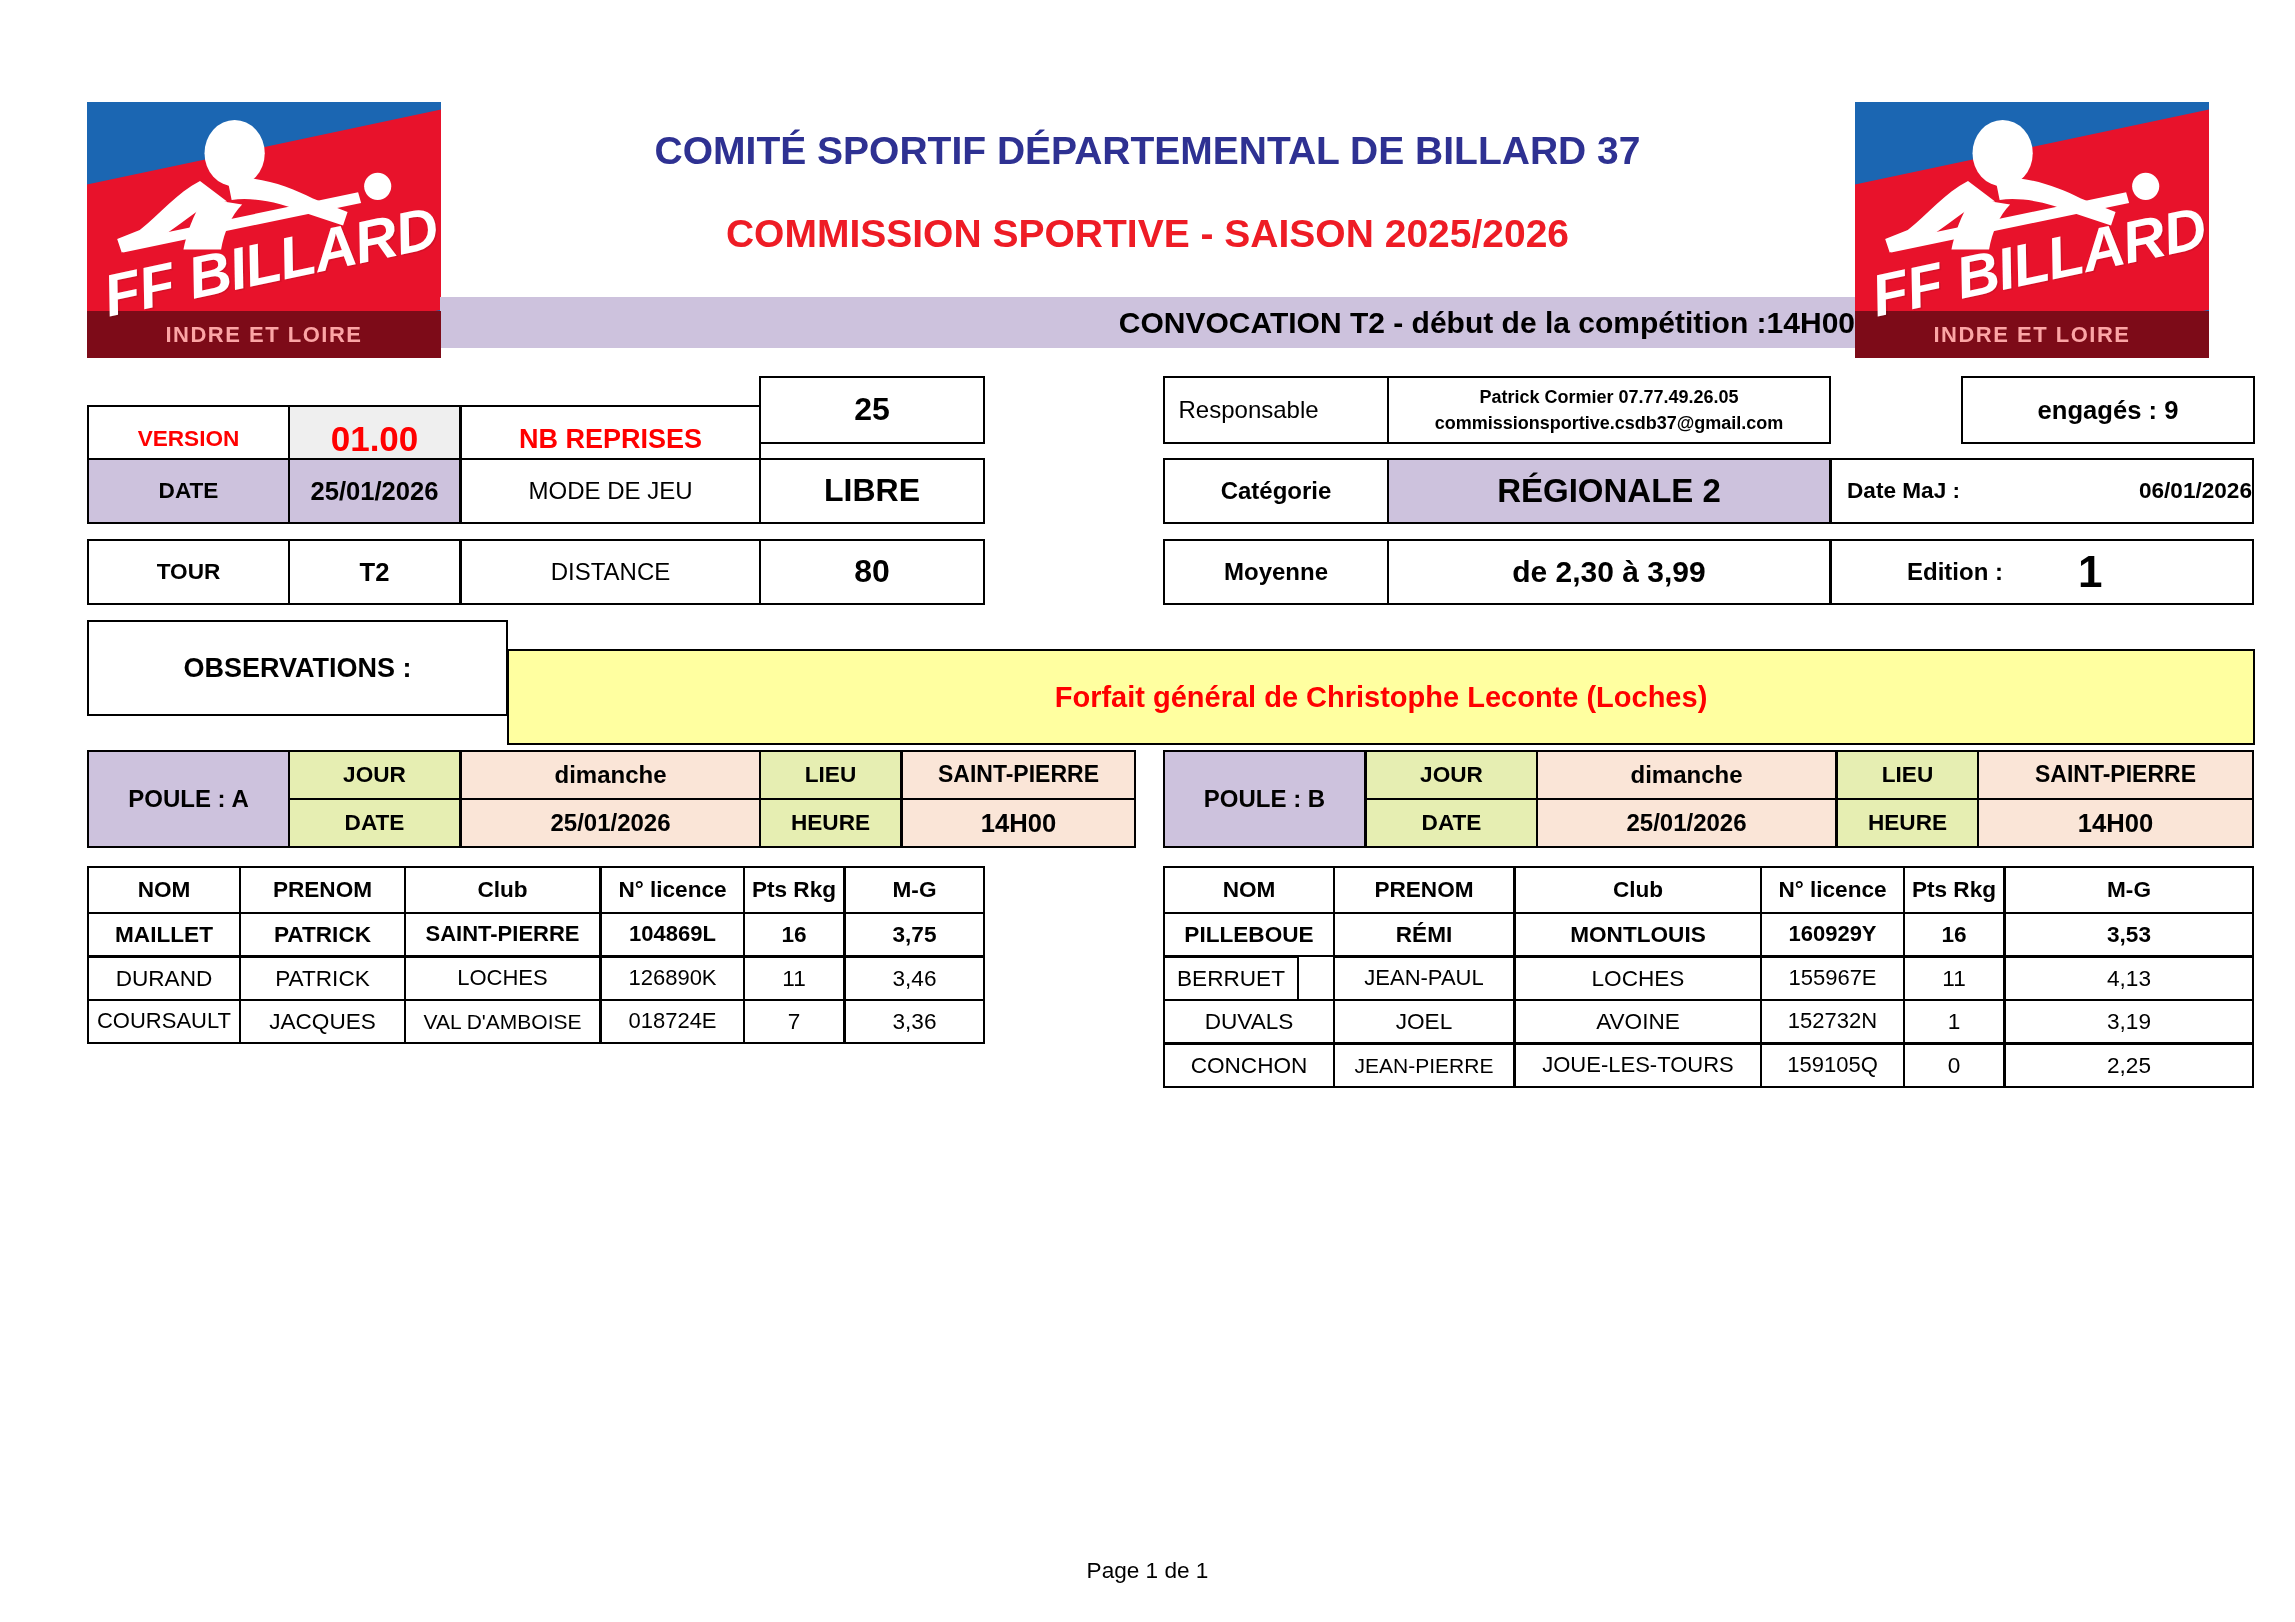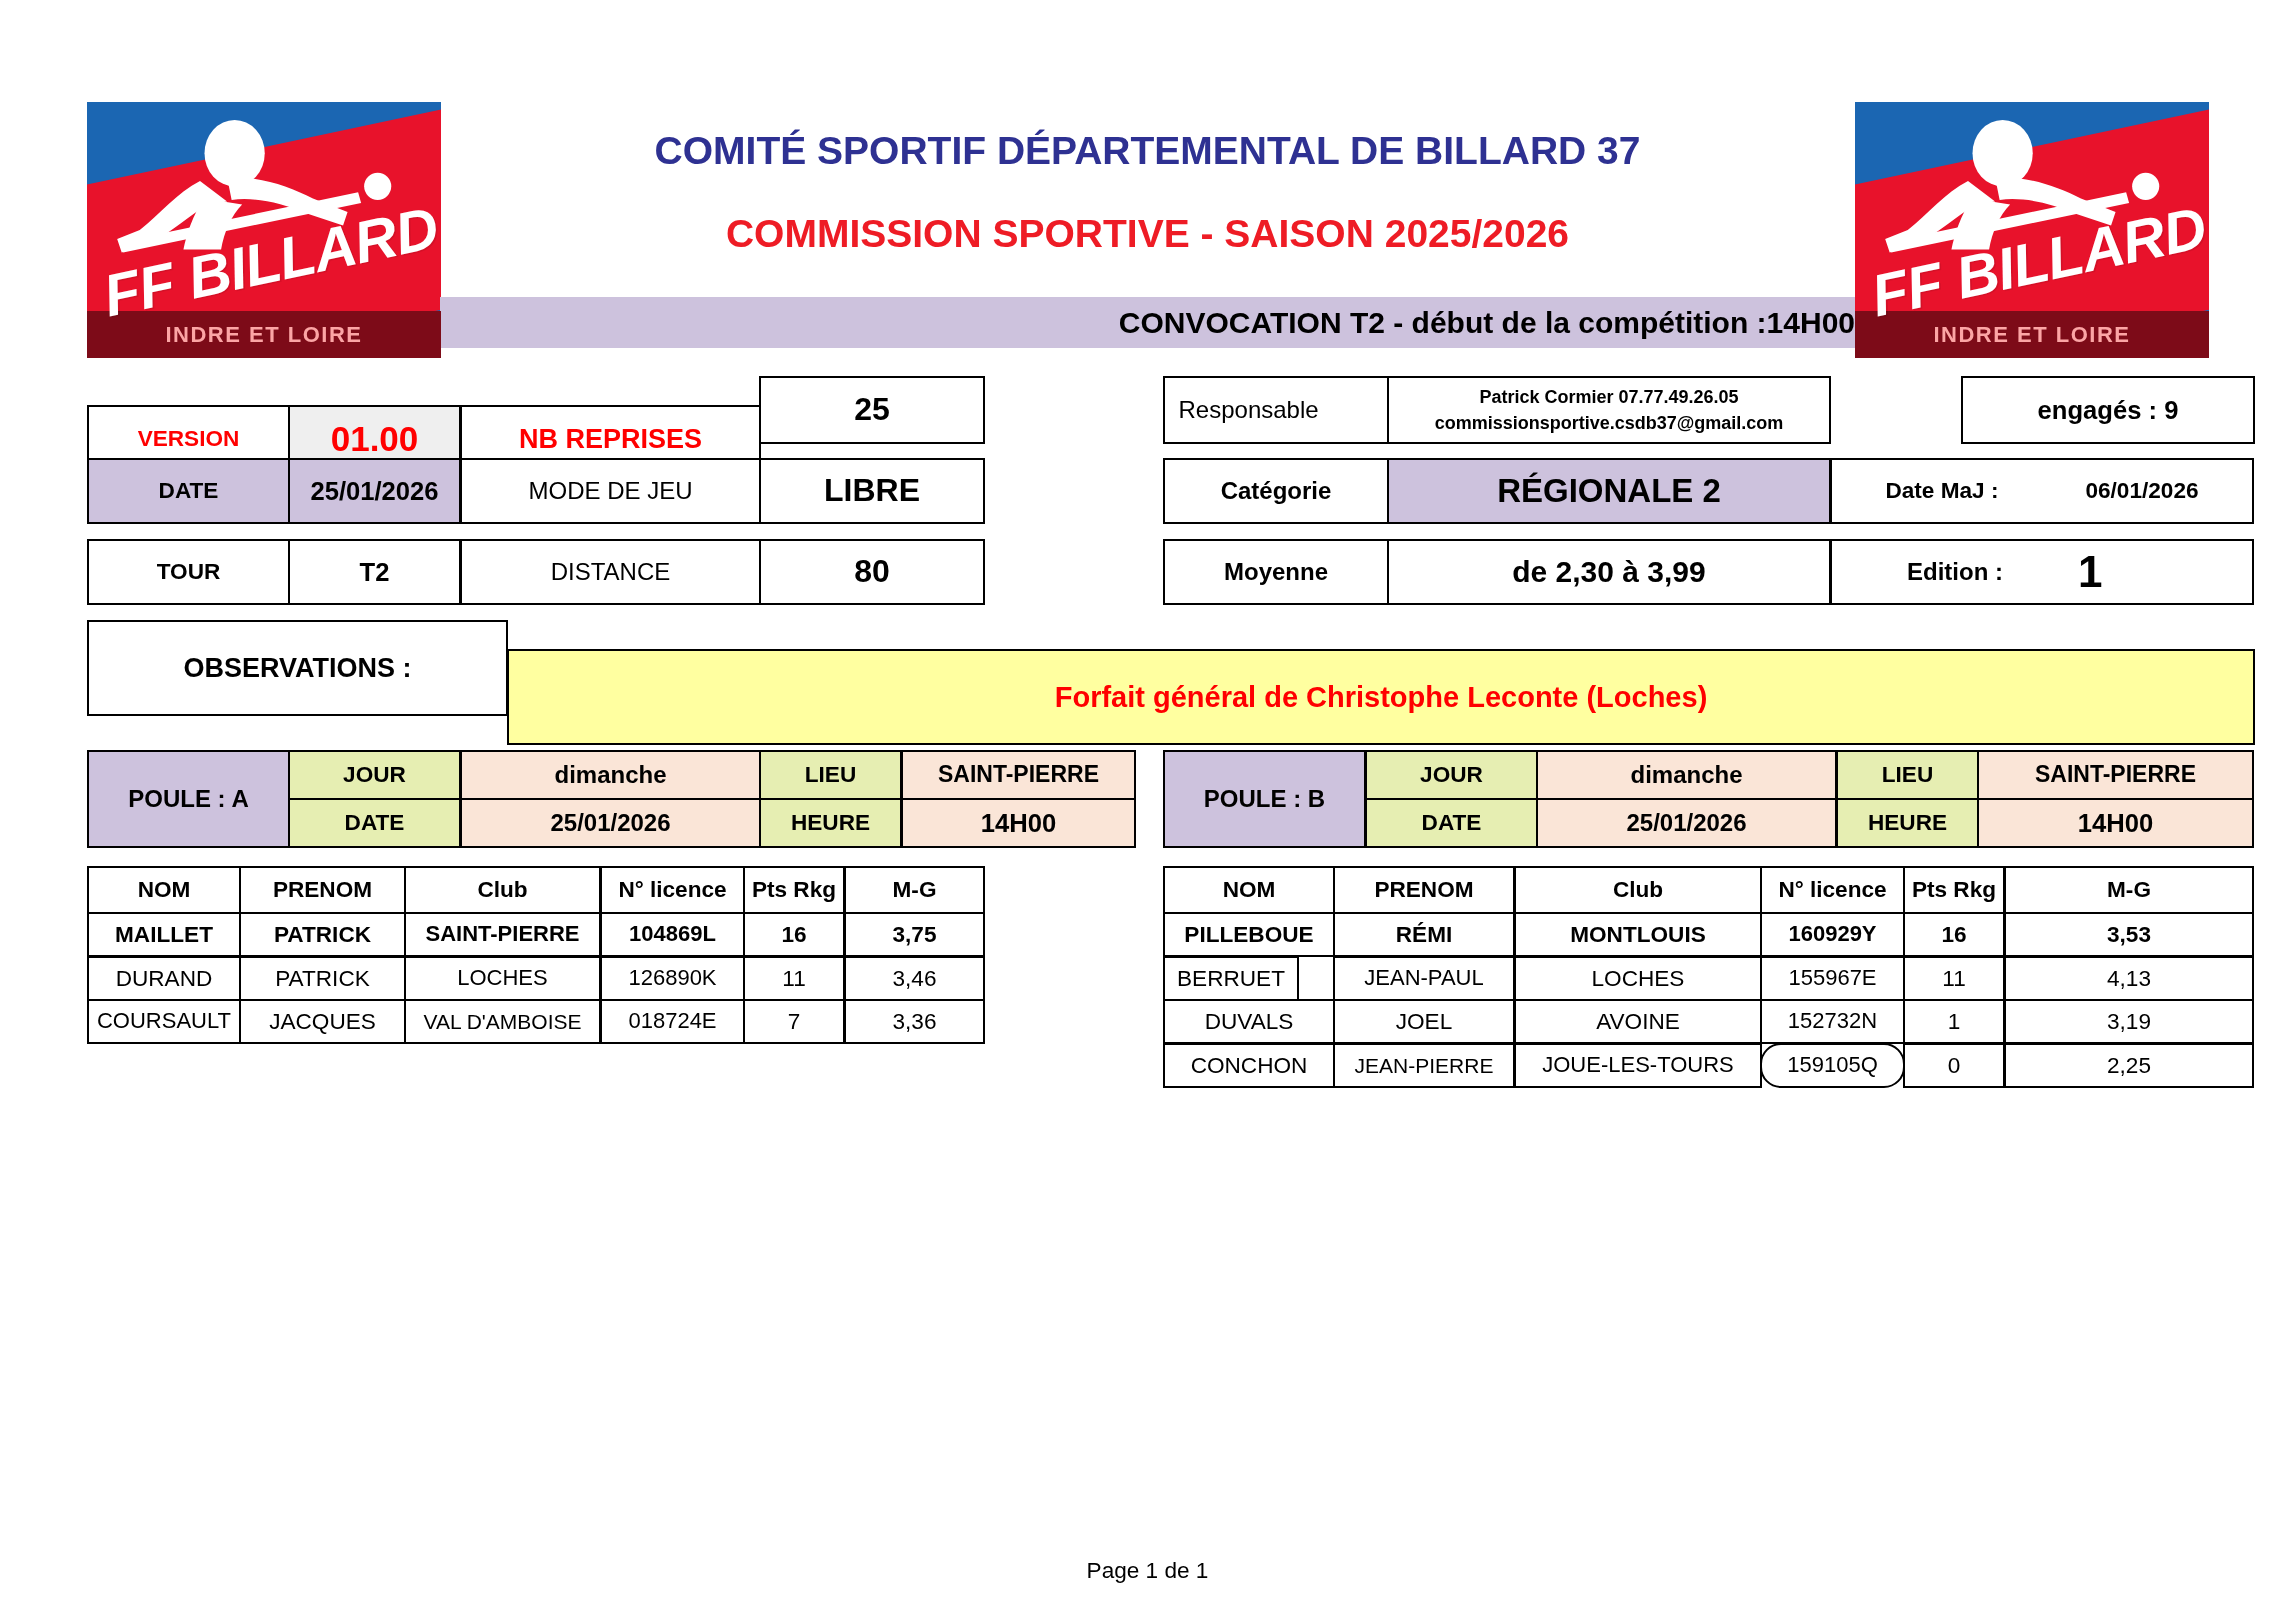--- a/index.html
+++ b/index.html
@@ -160,21 +160,21 @@
 
   <div class="cell left" style="left:1163px; top:376px; width:226px; height:68px; font-size:24px;">Responsable</div>
   <div class="cell" style="left:1387px; top:376px; width:444px; height:68px; flex-direction:column; gap:6px;">
     <div style="font-size:18px;font-weight:bold;">Patrick Cormier 07.77.49.26.05</div>
     <div style="font-size:18px;font-weight:bold;">commissionsportive.csdb37@gmail.com</div>
   </div>
   <div class="cell b" style="left:1961px; top:376px; width:294px; height:68px; font-size:25.6px;">engagés : 9</div>
 
   <div class="cell b" style="left:1163px; top:458px; width:226px; height:66px; font-size:24px;">Catégorie</div>
   <div class="cell b lav" style="left:1387px; top:458px; width:444px; height:66px; font-size:33px;">RÉGIONALE 2</div>
-  <div class="cell" style="left:1830px; top:458px; width:424px; height:66px; justify-content:center; padding-left:0;">
+  <div class="cell" style="left:1830px; top:458px; width:424px; height:66px; justify-content:space-between; padding-left:15px;">
     <span style="font-size:22.6px;font-weight:bold;">Date MaJ :</span>
     <span style="font-size:22.6px;font-weight:bold;margin-left:87px;">06/01/2026</span>
   </div>
 
   <div class="cell b" style="left:1163px; top:539px; width:226px; height:66px; font-size:24px;">Moyenne</div>
   <div class="cell b" style="left:1387px; top:539px; width:444px; height:66px; font-size:30px;">de 2,30 à 3,99</div>
   <div class="cell" style="left:1830px; top:539px; width:424px; height:66px; justify-content:flex-start; padding-left:75px;">
     <span style="font-size:24px;font-weight:bold;">Edition :</span>
     <span style="font-size:44px;font-weight:bold;margin-left:75px;">1</span>
   </div>
@@ -254,20 +254,20 @@
   <div class="cell" style="left:1163px; top:999px; width:172px; height:45px; font-size:22.6px;">DUVALS</div>
   <div class="cell" style="left:1333px; top:999px; width:182px; height:45px; font-size:22.6px;">JOEL</div>
   <div class="cell" style="left:1514px; top:999px; width:248px; height:45px; font-size:22.6px;">AVOINE</div>
   <div class="cell" style="left:1760px; top:999px; width:145px; height:45px; font-size:22px;">152732N</div>
   <div class="cell" style="left:1903px; top:999px; width:102px; height:45px; font-size:22.6px;">1</div>
   <div class="cell" style="left:2004px; top:999px; width:250px; height:45px; font-size:22.6px;">3,19</div>
 
   <div class="cell" style="left:1163px; top:1043px; width:172px; height:45px; font-size:22.6px;">CONCHON</div>
   <div class="cell" style="left:1333px; top:1043px; width:182px; height:45px; font-size:21px;">JEAN-PIERRE</div>
   <div class="cell" style="left:1514px; top:1043px; width:248px; height:45px; font-size:22px;">JOUE-LES-TOURS</div>
-  <div class="cell" style="left:1760px; top:1043px; width:145px; height:45px; font-size:22px;border-radius:21px;">159105Q</div>
+  <div class="cell" style="left:1760px; top:1043px; width:145px; height:45px; font-size:22px;">159105Q</div>
   <div class="cell" style="left:1903px; top:1043px; width:102px; height:45px; font-size:22.6px;">0</div>
   <div class="cell" style="left:2004px; top:1043px; width:250px; height:45px; font-size:22.6px;">2,25</div>
 
   <div class="footer">Page 1 de 1</div>
 
 </div>
 
 
 </body></html>

